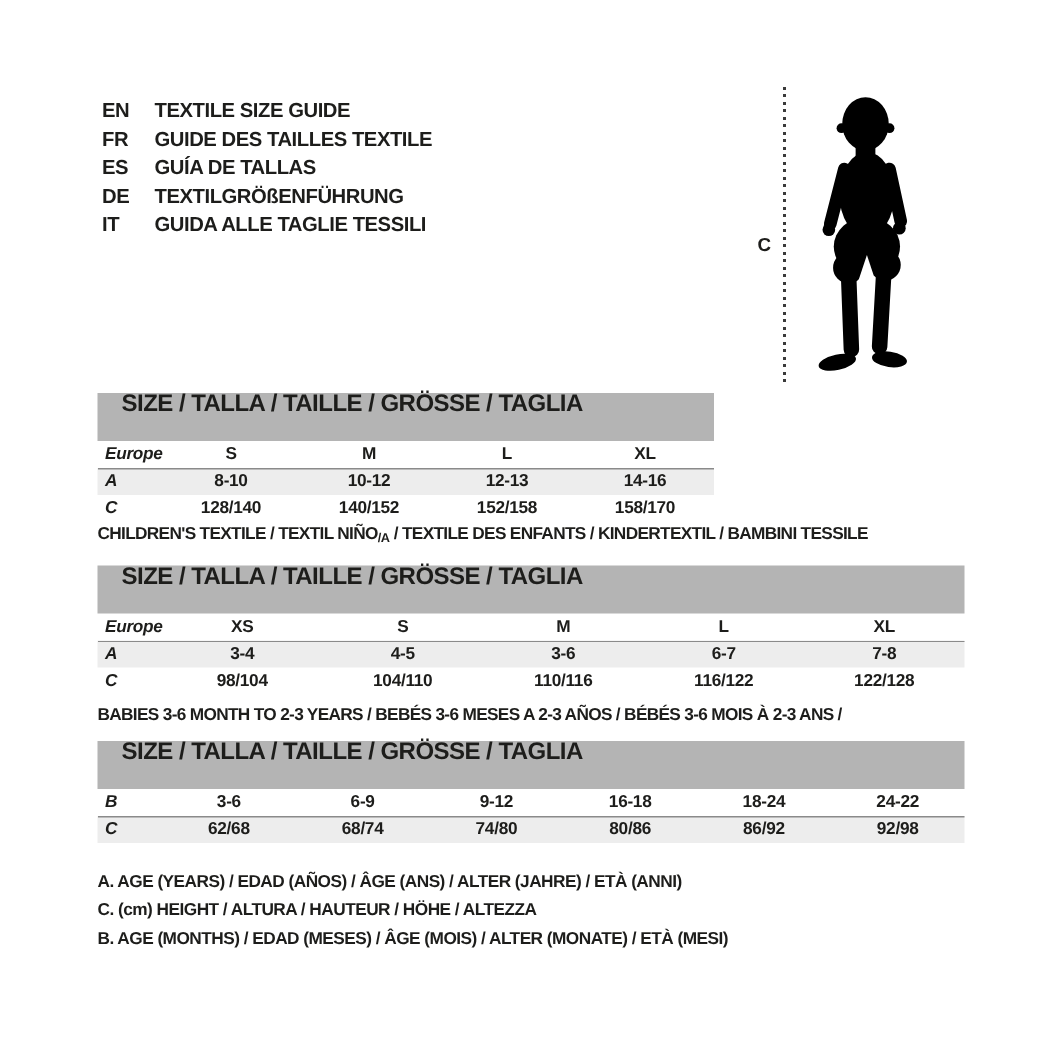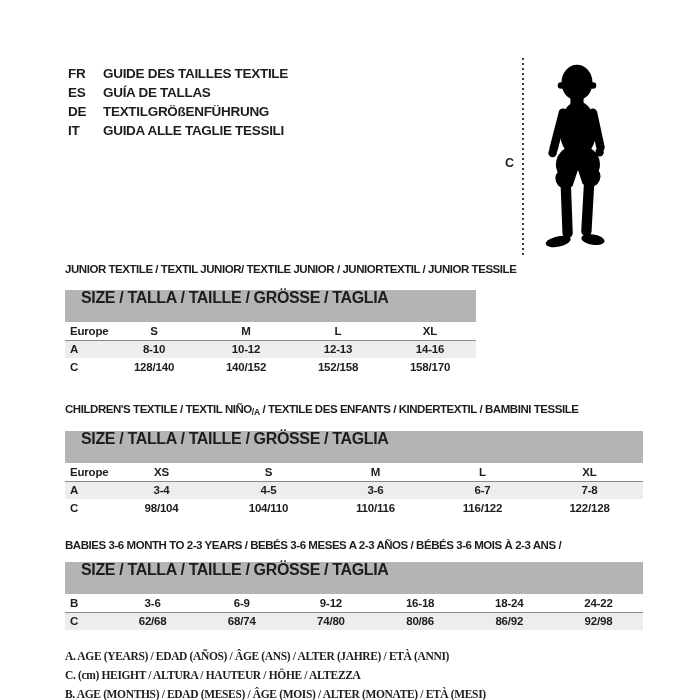--- a/index.html
+++ b/index.html
@@ -30,48 +30,52 @@
   }
   .baby { position:absolute; left:530px; top:52px; width:94px; height:206px; }
 
   
   .content { position:absolute; left:65px; top:262px; width:578px; }
   .section-title { font-size:11.5px; letter-spacing:-0.45px; }
   .title-line { line-height:14px; white-space:nowrap; }
   .sub { font-size:8.5px; vertical-align:-2px; letter-spacing:-0.3px; }
 
   .section-junior .section-title { margin-bottom:14px; }
-  .section-children { margin-top:26px; }
+  .section-children { margin-top:1px; }
   .section-children .section-title { margin-bottom:12px; }
-  .section-babies { margin-top:20px; }
+  .section-babies { margin-top:6px; }
   .section-babies .title-line { line-height:17px; }
   .section-babies .section-title { margin-bottom:8px; }
 
   .size-table { width:578px; }
   .section-junior .size-table { width:411px; }
   .t-header {
     height:32px; line-height:16px; padding-left:16px;
     font-size:16px; letter-spacing:-0.35px;
   }
   .t-row { display:flex; height:18px; line-height:18px;
            font-size:11.5px; letter-spacing:-0.2px; }
   .t-row.divided { box-shadow:inset 0 1px 0 #8a8a8a; }
-  .t-row .lbl { width:43px; padding-left:5px; }
+  .t-row .lbl { width:43px; padding-left:5px;font-style:italic; }
   .t-row .cell { flex:1; text-align:center; }
 
-  .footnotes { margin-top:17px;font-family:Liberation Serif, serif; }
+  .footnotes { margin-top:17px; }
   .footnote { line-height:19px; font-size:11.5px;
               letter-spacing:-0.35px; white-space:nowrap; }
 </style>
 </head>
 <body>
 
 <div class="canvas">
 
   <div class="lang-list">
+      <div class="lang-item">
+        <div class="lang-code">EN</div>
+        <div class="lang-label">TEXTILE SIZE GUIDE</div>
+      </div>
       <div class="lang-item">
         <div class="lang-code">FR</div>
         <div class="lang-label">GUIDE DES TAILLES TEXTILE</div>
       </div>
       <div class="lang-item">
         <div class="lang-code">ES</div>
         <div class="lang-label">GUÍA DE TALLAS</div>
       </div>
       <div class="lang-item">
         <div class="lang-code">DE</div>
@@ -105,23 +109,20 @@
         <line x1="63" y1="131" x2="60" y2="184" stroke="#000000" stroke-width="11" stroke-linecap="round"></line>
         <ellipse cx="30" cy="195" rx="13.5" ry="5.5" transform="rotate(-12 30 195)"></ellipse>
         <ellipse cx="67" cy="193" rx="12.5" ry="5.5" transform="rotate(8 67 193)"></ellipse>
       </g>
     </svg>
   </div>
 
   <div class="content">
 
   <div class="section section-junior">
-        <div class="section-title">
-          <div class="title-line"><span class="">JUNIOR TEXTILE / TEXTIL JUNIOR/ TEXTILE JUNIOR / JUNIORTEXTIL / JUNIOR TESSILE</span></div>
-        </div>
         <div class="size-table">
           <div class="t-header" style="background: rgb(180, 180, 180);">SIZE / TALLA / TAILLE / GRÖSSE / TAGLIA</div>
           <div class="t-row">
             <div class="lbl">Europe</div>
             <div class="cell">S</div>
             <div class="cell">M</div>
             <div class="cell">L</div>
             <div class="cell">XL</div>
           </div>
           <div class="t-row divided" style="background: rgb(237, 237, 237);">

